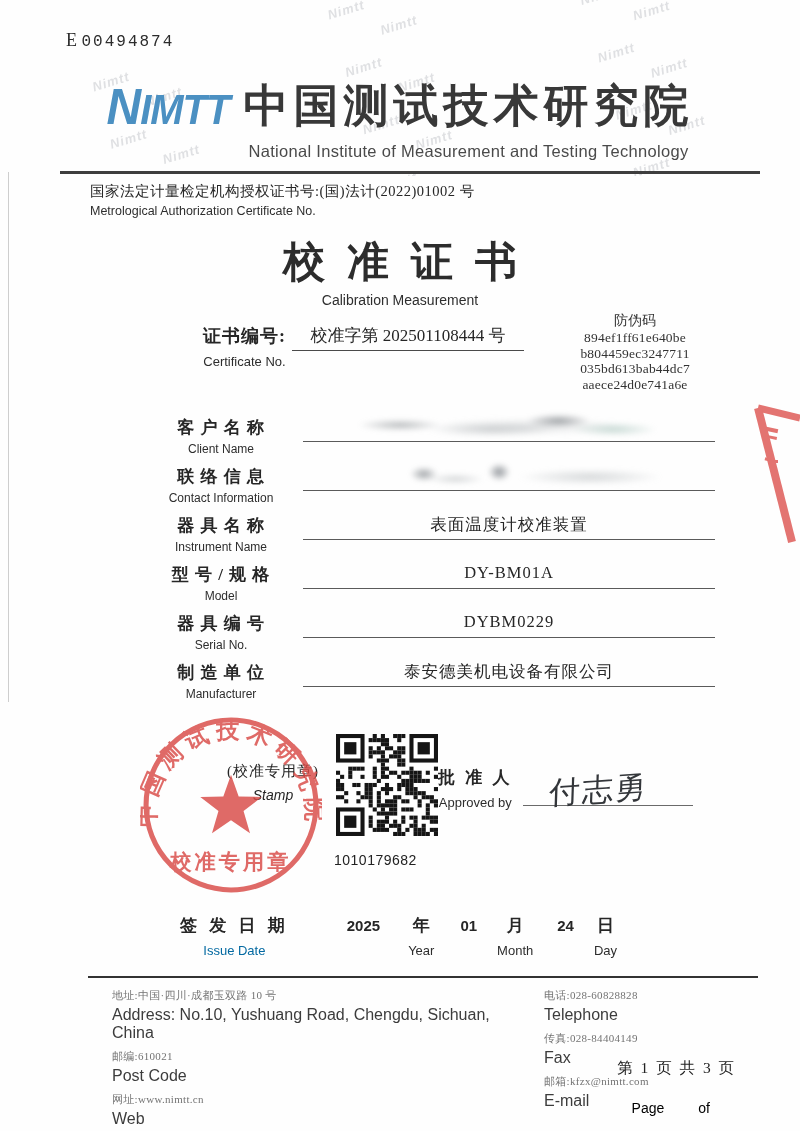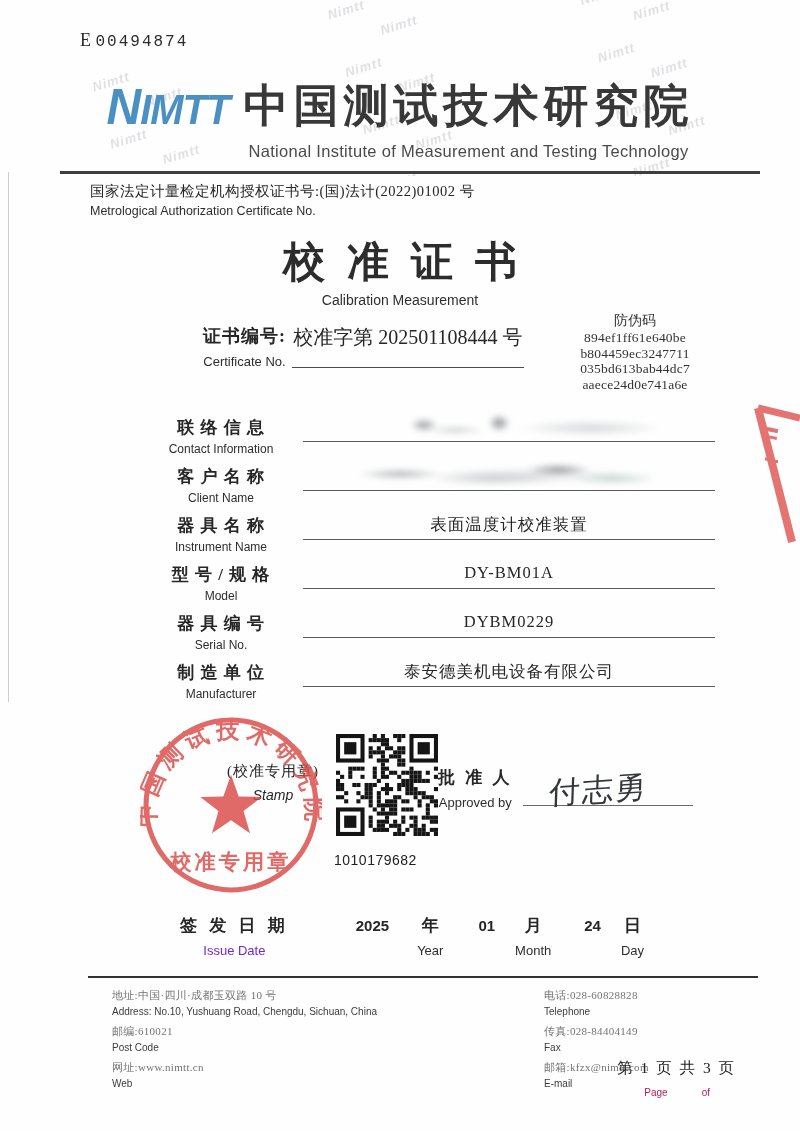--- a/index.html
+++ b/index.html
@@ -13,21 +13,21 @@
 
   
   .watermark { position:absolute; top:0; left:0; width:800px; height:176px; overflow:hidden; z-index:0; }
   .wm-inner { position:absolute; top:-80px; left:-140px; width:1500px; transform:rotate(-17deg); opacity:.55; }
   .wm-row { white-space:nowrap; font:italic 700 13px "Liberation Sans",sans-serif; color:#c7c9cd; line-height:30px; word-spacing:30px; letter-spacing:1px; }
 
   .content { position:relative; z-index:1; }
 
   .edge-line { position:absolute; left:8px; top:172px; width:1px; height:530px; background:#b4b4b4; opacity:.65; z-index:2; }
 
-  .serial { position:absolute; top:30px; left:80px; z-index:2; font-size:18px; color:#2c2c2c; }
+  .serial { position:absolute; top:30px; left:66px; z-index:2; font-size:18px; color:#2c2c2c; }
   .serial .e { font-family:"Liberation Serif",serif; font-size:18px; }
   .serial .num { font-family:"Liberation Mono","DejaVu Sans Mono",monospace; font-size:16px; letter-spacing:2px; }
 
   
   .header { display:flex; align-items:center; justify-content:center; padding-top:76px; gap:14px; }
   .logo { font-family:"Liberation Sans",sans-serif; font-style:italic; font-weight:800; color:#4b90c2; font-size:40px; letter-spacing:-1px; transform:scaleY(1.05); padding-bottom:22px; }
   .logo .cap { font-size:48px; }
   .org-zh { font-size:45px; letter-spacing:5px; color:#383838; font-weight:600; white-space:nowrap; }
   .org-en { font-size:16.5px; color:#4a4a4a; text-align:center; margin-top:6px; letter-spacing:.3px; }
 
@@ -38,21 +38,21 @@
 
   .doc-title { text-align:center; margin-top:16px; font-size:42px; letter-spacing:22px; text-indent:22px; color:#2c2c2c; font-weight:600; }
   .doc-title-en { text-align:center; font-size:14px; margin-top:2px; color:#2e2e2e; }
 
   
   .certno-wrap { position:relative; margin:12px 0 0 0; height:76px; }
   .certno { position:absolute; left:203px; top:4px; display:flex; align-items:flex-start; }
   .certno-label-col { text-align:center; }
   .certno-label { font-size:18px; letter-spacing:1px; font-weight:600; }
   .certno-label-en { font-size:13px; margin-top:6px; color:#2d2d2d; }
-  .certno-value { width:232px; border-bottom:1.5px solid #4a4a4a; text-align:center; font-size:20px; padding-bottom:16px; margin-left:6px; }
+  .certno-value { width:232px; border-bottom:1.5px solid #4a4a4a; text-align:center; font-size:17px; padding-bottom:3px; margin-left:6px; }
 
   .anti { position:absolute; left:556px; top:-8px; width:158px; text-align:center; color:#333; }
   .anti-label { font-size:14px; }
   .anti-line { font-size:13.5px; line-height:15.5px; letter-spacing:.2px; }
 
   
   .corner-stamp { position:absolute; left:688px; top:388px; z-index:3; opacity:.8; }
 
   
   .fields { margin:20px 0 0 145px; }
@@ -83,42 +83,42 @@
   .qr-box { position:absolute; left:336px; top:24px; }
   .qr-num { position:absolute; left:334px; top:142px; width:106px; font-size:14px; letter-spacing:.5px; color:#222; }
   .approved { position:absolute; left:438px; top:56px; display:flex; align-items:flex-start; }
   .approved-label-col { text-align:center; }
   .approved-zh { font-size:17px; letter-spacing:3px; font-weight:600; white-space:nowrap; }
   .approved-en { font-size:13px; margin-top:6px; color:#2d2d2d; }
   .sig-box { position:relative; width:170px; height:40px; border-bottom:1.2px solid #6a6a6a; margin-left:10px; }
   .signature { position:absolute; left:26px; bottom:-6px; font-size:31px; color:#33363a; transform:rotate(-4deg) skewX(-6deg); letter-spacing:2px; white-space:nowrap; }
 
   
-  .issue { display:flex; align-items:flex-start; margin:6px 13px 0 180px;gap:9px; }
+  .issue { display:flex; align-items:flex-start; margin:6px 13px 0 180px; }
   .issue-label-col { text-align:center; }
   .issue-zh { font-size:17px; letter-spacing:4px; font-weight:600; white-space:nowrap; }
-  .issue-en { font-size:13px; margin-top:6px; color:#6d28d9; }
+  .issue-en { font-size:13px; margin-top:6px; color:#0369a1; }
   .date-part { display:flex; align-items:flex-start;justify-content:space-between; }
   .date-num { font-size:15px; font-weight:600; padding-top:3px; font-family:"Liberation Sans",sans-serif; }
   .date-unit-col { text-align:center; }
   .date-unit { font-size:17px; font-weight:600; }
   .date-sub { font-size:13px; margin-top:6px; color:#2d2d2d; }
 
   .rule-footer { border-top:2.5px solid #333; margin:18px 42px 0 88px; }
 
   
   .footer { display:flex; padding:10px 44px 0 112px; font-family:"Liberation Sans",sans-serif; }
   .footer-col-left { width:420px; }
   .footer-col-right { flex:1; padding-left:12px; }
   .f-zh { font-size:11px; color:#737373; letter-spacing:.3px;font-family:Liberation Serif, serif; }
-  .f-en { font-size:10px; color:#3c3c3c; margin:3px 0 7px; }
+  .f-en { font-size:16px; color:#3c3c3c; margin:3px 0 7px; }
 
   .page-of { position:absolute; left:8px; top:1058px; width:100%; text-align:right; padding-right:72px; z-index:1; }
   .page-of-zh { font-size:15.5px; letter-spacing:2px; color:#222; }
-  .page-of-en { font-family:"Liberation Sans",sans-serif; font-size:10px; color:#be185d; margin-top:8px; padding-right:26px; }
+  .page-of-en { font-family:"Liberation Sans",sans-serif; font-size:14px; color:#000000; margin-top:21px; padding-right:26px; }
   .page-of-en .of { margin-left:34px; }
 </style>
 </head>
 <body>
 
 <div class="page">
 
   <div class="watermark">
     <div class="wm-inner">
         <div class="wm-row">Nimtt&nbsp;&nbsp;&nbsp;&nbsp;&nbsp;&nbsp;Nimtt&nbsp;&nbsp;&nbsp;&nbsp;&nbsp;&nbsp;Nimtt&nbsp;&nbsp;&nbsp;&nbsp;&nbsp;&nbsp;Nimtt&nbsp;&nbsp;&nbsp;&nbsp;&nbsp;&nbsp;Nimtt&nbsp;&nbsp;&nbsp;&nbsp;&nbsp;&nbsp;Nimtt&nbsp;&nbsp;&nbsp;&nbsp;&nbsp;&nbsp;Nimtt&nbsp;&nbsp;&nbsp;&nbsp;&nbsp;&nbsp;Nimtt&nbsp;&nbsp;&nbsp;&nbsp;&nbsp;&nbsp;Nimtt&nbsp;&nbsp;&nbsp;&nbsp;&nbsp;&nbsp;Nimtt&nbsp;&nbsp;&nbsp;&nbsp;&nbsp;&nbsp;Nimtt&nbsp;&nbsp;&nbsp;&nbsp;&nbsp;&nbsp;Nimtt&nbsp;&nbsp;&nbsp;&nbsp;&nbsp;&nbsp;Nimtt&nbsp;&nbsp;&nbsp;&nbsp;&nbsp;&nbsp;Nimtt&nbsp;&nbsp;&nbsp;&nbsp;&nbsp;&nbsp;Nimtt&nbsp;&nbsp;&nbsp;&nbsp;&nbsp;&nbsp;Nimtt&nbsp;&nbsp;&nbsp;&nbsp;&nbsp;&nbsp;</div>
@@ -174,35 +174,35 @@
         <div class="anti-line">b804459ec3247711</div>
         <div class="anti-line">035bd613bab44dc7</div>
         <div class="anti-line">aaece24d0e741a6e</div>
       </div>
     </div>
 
     <div class="fields">
 
       <div class="field-row">
         <div class="field-label-col">
+          <div class="field-zh">客  户  名  称</div>
+          <div class="field-en sans">Client Name</div>
+        </div>
+        <div class="field-value"><span></span>
+          <div class="smudge s0"></div>
+        </div>
+      </div>
+
+      <div class="field-row">
+        <div class="field-label-col">
           <div class="field-zh">联  络  信  息</div>
           <div class="field-en sans">Contact Information</div>
         </div>
         <div class="field-value"><span></span>
           <div class="smudge s1"></div>
-        </div>
-      </div>
-
-      <div class="field-row">
-        <div class="field-label-col">
-          <div class="field-zh">客  户  名  称</div>
-          <div class="field-en sans">Client Name</div>
-        </div>
-        <div class="field-value"><span></span>
-          <div class="smudge s0"></div>
         </div>
       </div>
 
       <div class="field-row">
         <div class="field-label-col">
           <div class="field-zh">器  具  名  称</div>
           <div class="field-en sans">Instrument Name</div>
         </div>
         <div class="field-value">表面温度计校准装置</div>
       </div>

